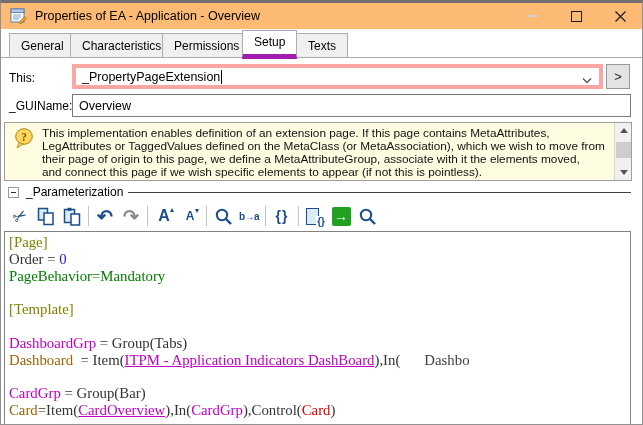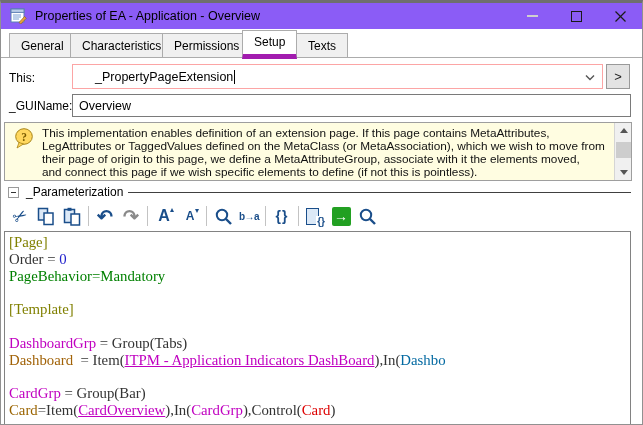--- a/index.html
+++ b/index.html
@@ -3,37 +3,37 @@
 <meta charset="utf-8">
 <style>
   html,body{margin:0;padding:0;background:#ffffff;}
   *{box-sizing:border-box;}
   .window{
     position:relative;width:643px;height:425px;background:#fff;
     border:1px solid #919191;border-top:3px solid #6f6f6f;
     font-family:"Liberation Sans",sans-serif;color:#000;overflow:hidden;
   }
   
-  .titlebar{position:absolute;left:0;top:0;width:100%;height:26px;background:#8b5cf6;display:flex;align-items:center;}
+  .titlebar{position:absolute;left:0;top:0;width:100%;height:26px;background:#fdba74;display:flex;align-items:center;}
   .title-icon{width:17px;height:16px;margin-left:9px;flex:0 0 auto;}
   .title-text{margin-left:8px;font-size:12.5px;color:#000;white-space:nowrap;}
   .win-controls{position:absolute;right:0;top:0;height:26px;display:flex;}
   .win-btn{width:44px;height:26px;display:flex;align-items:center;justify-content:center;}
   .min-dash{width:11px;height:2px;background:#cfcfcf;}
   .max-box{width:11px;height:11px;border:1.4px solid #1a1a1a;background:transparent;}
   
   .tabstrip{position:absolute;left:0;top:26px;width:100%;height:29px;}
   .tabstrip .baseline{position:absolute;left:0;bottom:0;width:100%;height:1px;background:#acacac;}
   .tab{position:absolute;bottom:0;height:25px;padding:0 11px;background:#f0f0f0;border:1px solid #acacac;
        font-size:12px;display:flex;align-items:center;z-index:1;}
   .tab.active{height:29px;background:#fff;border-bottom:5px solid #a21caf;z-index:3;margin-bottom:-1px;padding-bottom:1px;}
   
   .lbl{position:absolute;font-size:12px;color:#000;}
-  .combo{position:absolute;left:71px;top:61px;width:531px;height:25px;border:1px solid #fca5a5;background:#fff;
-         display:flex;align-items:center;font-size:12.5px;padding-left:22px;}
+  .combo{position:absolute;left:71px;top:61px;width:531px;height:25px;border:4px solid #fca5a5;background:#fff;
+         display:flex;align-items:center;font-size:12.5px;padding-left:6px;}
   .caret{display:inline-block;width:1px;height:14px;background:#000;margin-left:1px;}
   .combo-chevron{position:absolute;right:7px;top:9px;}
   .expand-btn{position:absolute;left:605px;top:61px;width:24px;height:25px;border:1px solid #999;background:#e3e3e3;
               font-size:13px;color:#222;display:flex;align-items:center;justify-content:center;}
   .textbox{position:absolute;left:71px;top:91px;width:559px;height:23px;border:1px solid #7a7a7a;background:#fff;
            display:flex;align-items:center;font-size:12.5px;padding-left:6px;}
   
   .infobox{position:absolute;left:3px;top:119px;width:628px;height:59px;background:#fffde1;border:1px solid #9e9e9e;}
   .help-icon{position:absolute;left:9px;top:5px;width:20px;height:22px;}
   .info-text{position:absolute;left:37px;top:4px;width:572px;font-size:11.8px;line-height:12.9px;color:#111;}
@@ -142,21 +142,21 @@
   <div class="infobox">
     <svg class="help-icon" viewBox="0 0 20 22">
       <ellipse cx="10" cy="8.5" rx="8.3" ry="7.8" fill="#ffd75e" stroke="#a88417"></ellipse>
       <path d="M5 14.5 L3 20 L9.5 16 Z" fill="#ffd75e" stroke="#a88417" stroke-width="0.8"></path>
       <text x="10" y="12.5" font-size="11.5" font-weight="bold" fill="#7a5b00" text-anchor="middle" font-family="Liberation Serif,serif">?</text>
     </svg>
     <div class="info-text">
       <div>This implementation enables definition of an extension page. If this page contains MetaAttributes,</div>
       <div>LegAttributes or TaggedValues defined on the MetaClass (or MetaAssociation), which we wish to move from</div>
       <div>their page of origin to this page, we define a MetaAttributeGroup, associate with it the elements moved,</div>
-      <div>and connect this page if we wish specific elements to define (if not this is pointless).</div>
+      <div>and connect this page if we wish specific elements to appear (if not this is pointless).</div>
     </div>
     <div class="vscroll">
       <div class="sb-btn" style="top:0">
           <div class="tri-up"></div>
         </div>
       <div class="sb-thumb"></div>
       <div class="sb-btn" style="bottom:0">
           <div class="tri-down"></div>
         </div>
     </div>
@@ -236,19 +236,19 @@
   </div>
 
   <div class="editor">
       <div class="cl"><span style="color: rgb(128, 128, 0);">[Page]</span></div>
       <div class="cl"><span style="color: rgb(51, 51, 51);">Order = </span><span style="color: rgb(34, 34, 204);">0</span></div>
       <div class="cl"><span style="color: rgb(0, 128, 0);">PageBehavior=Mandatory</span></div>
       <div class="cl">&nbsp;</div>
       <div class="cl"><span style="color: rgb(128, 128, 0);">[Template]</span></div>
       <div class="cl">&nbsp;</div>
       <div class="cl"><span style="color: rgb(192, 0, 192);">DashboardGrp</span><span style="color: rgb(51, 51, 51);"> = Group(Tabs)</span></div>
-      <div class="cl"><span style="color: #a16207;">Dashboard</span><span style="color: rgb(51, 51, 51);">  = Item(</span><span style="color: rgb(192, 0, 192); text-decoration: underline;">ITPM - Application Indicators DashBoard</span><span style="color: rgb(51, 51, 51);">),In(</span><span style="color: #0369a1;">Dashbo</span></div>
+      <div class="cl"><span style="color: #a16207;">Dashboard</span><span style="color: rgb(51, 51, 51);">  = Item(</span><span style="color: rgb(192, 0, 192); text-decoration: underline;">ITPM - Application Indicators DashBoard</span><span style="color: rgb(51, 51, 51);">),In(</span><span style="color: #404040; margin-left: 24px;">Dashbo</span></div>
       <div class="cl">&nbsp;</div>
       <div class="cl"><span style="color: rgb(192, 0, 192);">CardGrp</span><span style="color: rgb(51, 51, 51);"> = Group(Bar)</span></div>
       <div class="cl"><span style="color: rgb(154, 100, 0);">Card</span><span style="color: rgb(51, 51, 51);">=Item(</span><span style="color: rgb(192, 0, 192); text-decoration: underline;">CardOverview</span><span style="color: rgb(51, 51, 51);">),In(</span><span style="color: rgb(192, 0, 192);">CardGrp</span><span style="color: rgb(51, 51, 51);">),Control(</span><span style="color: rgb(221, 0, 0);">Card</span><span style="color: rgb(51, 51, 51);">)</span></div>
     </div>
 
 </div>
 
 </body></html>

